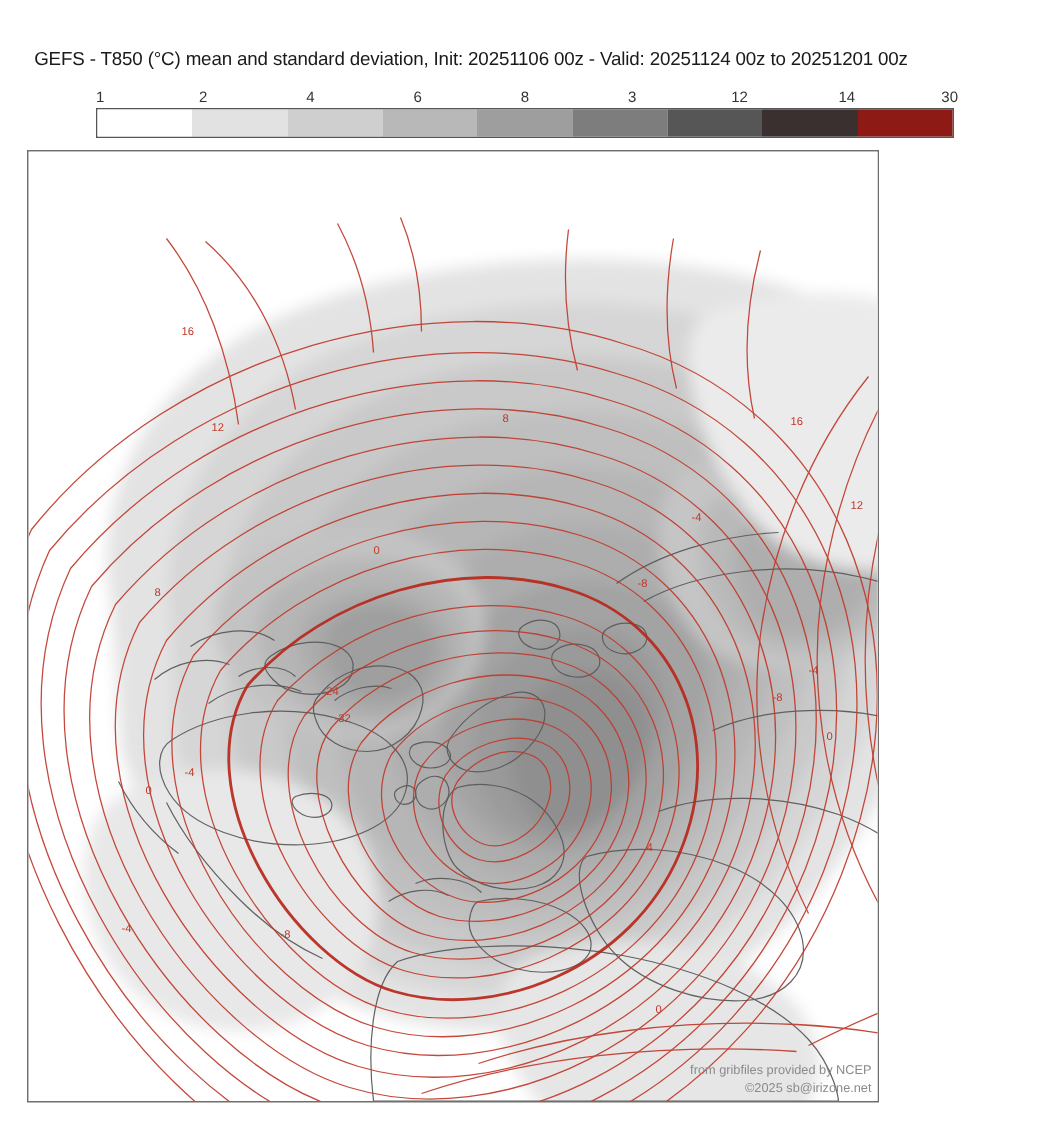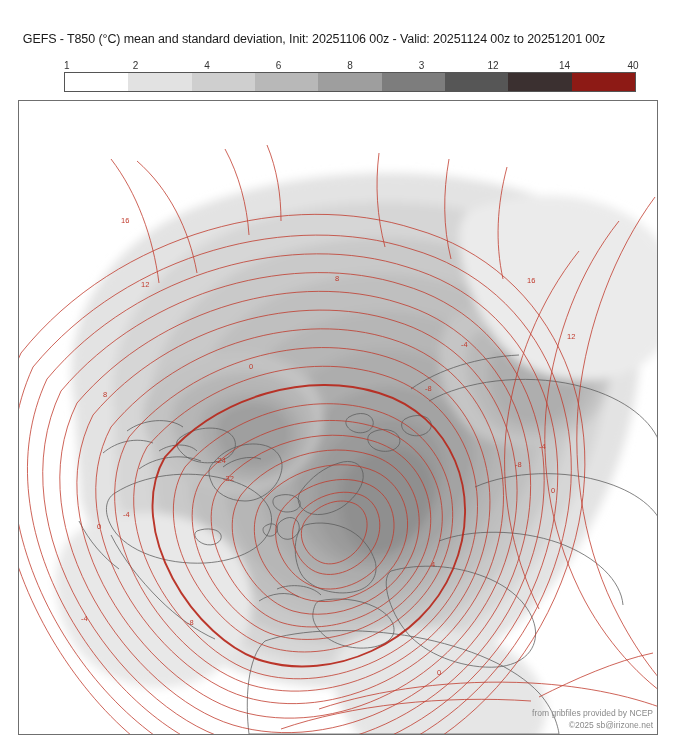--- a/index.html
+++ b/index.html
@@ -18,21 +18,21 @@
     position:absolute;top:0;font-size:10px;color:#333;transform:translateX(-50%);
   }
   .cbar{
     position:absolute;top:12px;left:0;width:572px;height:20px;
     display:flex;border:1px solid #555;box-sizing:border-box;
   }
   .cbar div{height:100%;}
 
   
   .mapframe{
-    position:absolute;left:18px;top:100px;width:640px;height:635px;
+    position:absolute;left:18px;top:100px;width:568px;height:635px;
     border:1px solid #6f6f6f;box-sizing:border-box;background:#ffffff;overflow:hidden;
   }
   .mapsvg{position:absolute;left:0;top:0;width:662px;height:633px;}
 
   .credit{
     position:absolute;right:4px;bottom:15px;font-size:8.5px;color:#8a8a8a;
     line-height:1.25;
   }
   .credit2{position:absolute;right:4px;bottom:4px;font-size:8.5px;color:#8a8a8a;}
 
@@ -48,21 +48,21 @@
   <div class="cbar-wrap">
     <div class="cbar-ticks">
       <span style="left:0.5%">1</span>
       <span style="left:12.5%">2</span>
       <span style="left:25%">4</span>
       <span style="left:37.5%">6</span>
       <span style="left:50%">8</span>
       <span style="left:62.5%">3</span>
       <span style="left:75%">12</span>
       <span style="left:87.5%">14</span>
-      <span style="left:99.5%">40</span>
+      <span style="left:99.5%">30</span>
     </div>
     <div class="cbar">
       <div style="flex:1;background:#ffffff"></div>
       <div style="flex:1;background:#e2e2e2"></div>
       <div style="flex:1;background:#cfcfcf"></div>
       <div style="flex:1;background:#b8b8b8"></div>
       <div style="flex:1;background:#9e9e9e"></div>
       <div style="flex:1;background:#7d7d7d"></div>
       <div style="flex:1;background:#565656"></div>
       <div style="flex:1;background:#3b3030"></div>

